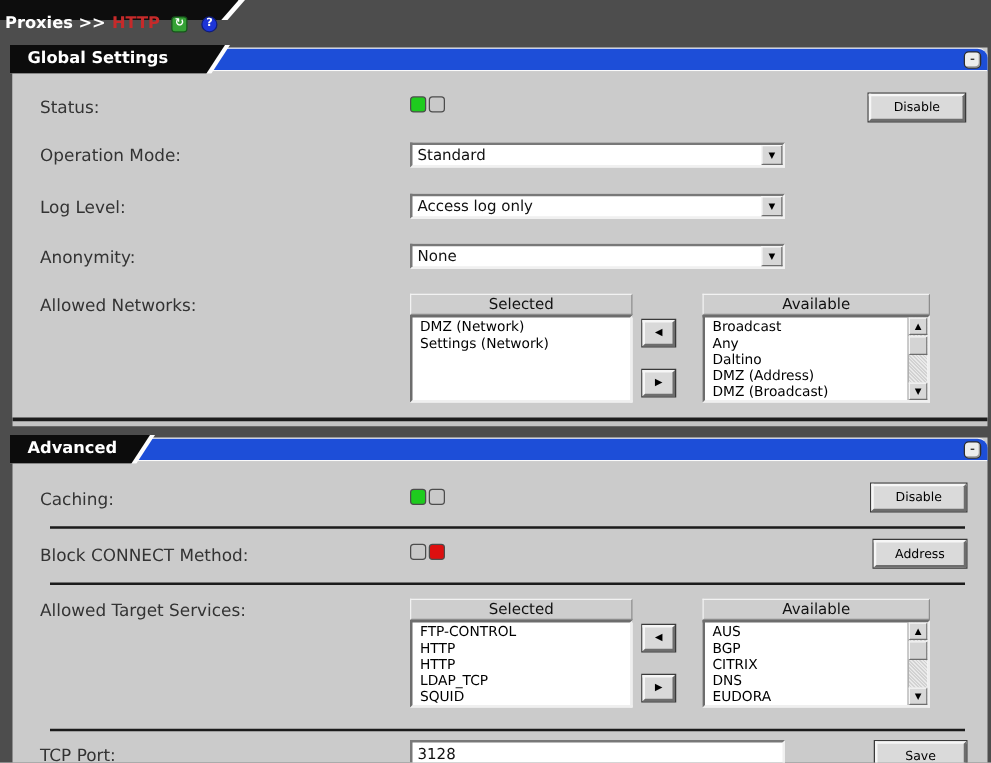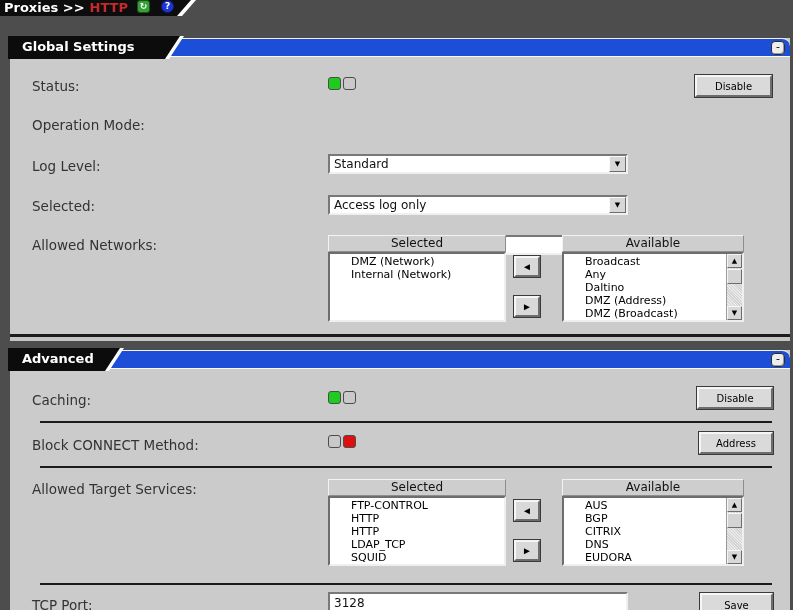--- a/index.html
+++ b/index.html
@@ -14,21 +14,21 @@
   .titlebar { position:absolute; left:0; top:0; width:196px; height:16px; }
   .titlebar .underlay {
     position:absolute; left:0; top:0; width:196px; height:16px; background:#fff;
     clip-path:polygon(0 0,100% 0,calc(100% - 14px) 100%,0 100%);
   }
   .titlebar .blackbar {
     position:absolute; left:0; top:0; width:191px; height:16px; background:#0d0d0d;
     clip-path:polygon(0 0,100% 0,calc(100% - 14px) 100%,0 100%);
   }
   .titlebar .tb-content {
-    position:relative; z-index:2; display:flex; align-items:flex-start;
+    position:relative; z-index:2; display:flex; align-items:flex-end;
     height:26px; padding-left:4px; font-size:13px; font-weight:bold; color:#fff;
   }
   .tb-current { margin-left:5px; }
   .icon-refresh {
     display:inline-block; width:13px; height:13px; margin-left:9px;
     background:#35a135; border:1px solid #17551b; border-radius:3px;
     color:#fff; font-size:9px; line-height:11px; text-align:center; font-weight:bold;
   }
   .icon-help {
     display:inline-block; width:13px; height:13px; margin-left:11px;
@@ -72,21 +72,21 @@
   .ind-sq { width:13px; height:13px; border:1px solid #4c4c4c; border-radius:3px; }
   .btn {
     position:absolute; background:#dadada; color:#000; text-align:center;
     font-size:10px; font-family:inherit;
     border:2px solid; border-color:#f6f6f6 #6d6d6d #6d6d6d #f6f6f6;
     box-shadow:0 0 0 1px #3a3a3a;
   }
   .select {
     position:absolute; left:318px; width:300px; height:20px; background:#fff;
     border:2px solid; border-color:#787878 #f0f0f0 #f0f0f0 #787878;
-    font-size:12px; line-height:16px; padding-left:4px; color:#111;margin-top:40px;
+    font-size:12px; line-height:16px; padding-left:4px; color:#111;
   }
   .select .dd-btn {
     position:absolute; right:0; top:0; width:17px; height:16px;
     background:#d7d7d7; border:1px solid; border-color:#fbfbfb #6d6d6d #6d6d6d #fbfbfb;
     font-size:7px; line-height:14px; text-align:center; color:#000;
   }
   .textinput {
     position:absolute; left:318px; width:300px; height:22px; background:#fff;
     border:2px solid; border-color:#787878 #f0f0f0 #f0f0f0 #787878;
     font-size:12px; padding-left:4px; color:#111; font-family:inherit;
@@ -101,21 +101,21 @@
     height:17px; background:#cecece; text-align:center; font-size:12px; color:#111;
     line-height:15px; border:1px solid; border-color:#f2f2f2 #8d8d8d #8d8d8d #f2f2f2;
   }
   .dl-list {
     position:relative; height:70px; background:#fff; overflow:hidden;
     border:2px solid; border-color:#6d6d6d #efefef #efefef #6d6d6d;
     font-size:11px; color:#000;
   }
   .dl-list .list-pane { position:absolute; left:0; top:1px; right:16px; }
   .dl-list.noscroll .list-pane { right:0; }
-  .list-item { line-height:13px; padding:0 21px; white-space:nowrap; }
+  .list-item { line-height:13px; padding:0 6px; white-space:nowrap; }
   .dl-arrow {
     position:absolute; left:186px; width:26px; height:21px;
     background:#d9d9d9; border:2px solid; border-color:#f6f6f6 #6d6d6d #6d6d6d #f6f6f6;
     box-shadow:0 0 0 1px #3a3a3a; font-size:10px; line-height:17px; text-align:center; color:#000;
   }
   .dl-arrow.up-pos { top:21px; } .dl-arrow.down-pos { top:61px; }
   .scrollbar { position:absolute; right:0; top:0; bottom:0; width:16px;
     background:repeating-linear-gradient(45deg,#e9e9e9 0 1px,#d2d2d2 1px 2px);
     border-left:1px solid #9a9a9a; }
   .sb-btn {
@@ -162,34 +162,34 @@
     <span>Standard</span>
     <span class="dd-btn">▼</span>
   </div>
 
   <div class="row-label" style="top:120px">Log Level:</div>
   <div class="select" style="top:117px">
     <span>Access log only</span>
     <span class="dd-btn">▼</span>
   </div>
 
-  <div class="row-label" style="top:160px">Selected:</div>
+  <div class="row-label" style="top:160px">Anonymity:</div>
   <div class="select" style="top:157px">
     <span>None</span>
     <span class="dd-btn">▼</span>
   </div>
 
   <div class="row-label" style="top:199px">Allowed Networks:</div>
   <div class="duallist" style="top:197px">
     <div class="dl-col selected">
       <div class="dl-header">Selected</div>
       <div class="dl-list noscroll">
         <div class="list-pane">
             <div class="list-item">DMZ (Network)</div>
-            <div class="list-item">Internal (Network)</div>
+            <div class="list-item">Settings (Network)</div>
           </div>
       </div>
     </div>
     <button class="dl-arrow up-pos">◄</button>
     <button class="dl-arrow down-pos">►</button>
     <div class="dl-col available">
       <div class="dl-header">Available</div>
       <div class="dl-list">
         <div class="list-pane">
             <div class="list-item">Broadcast</div>

